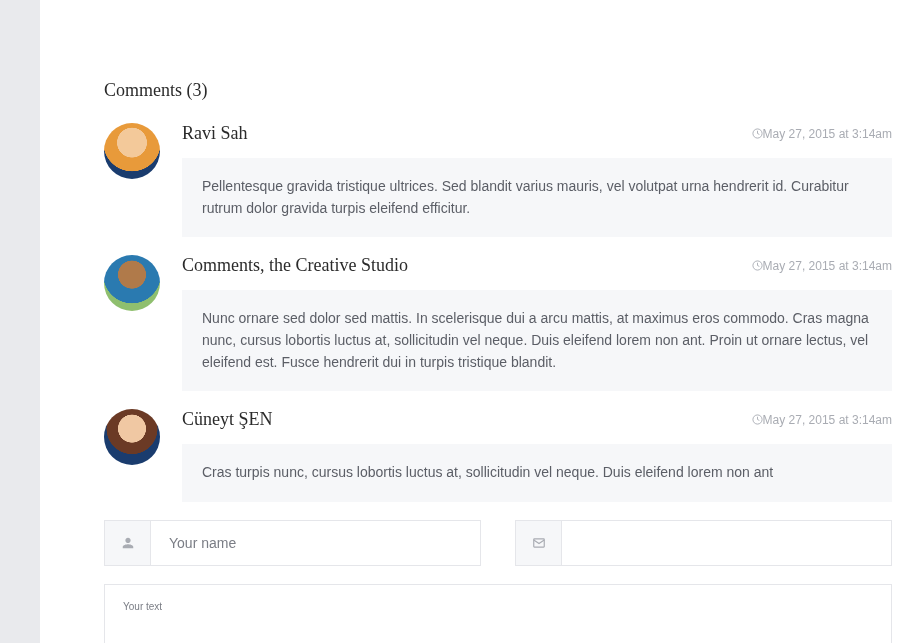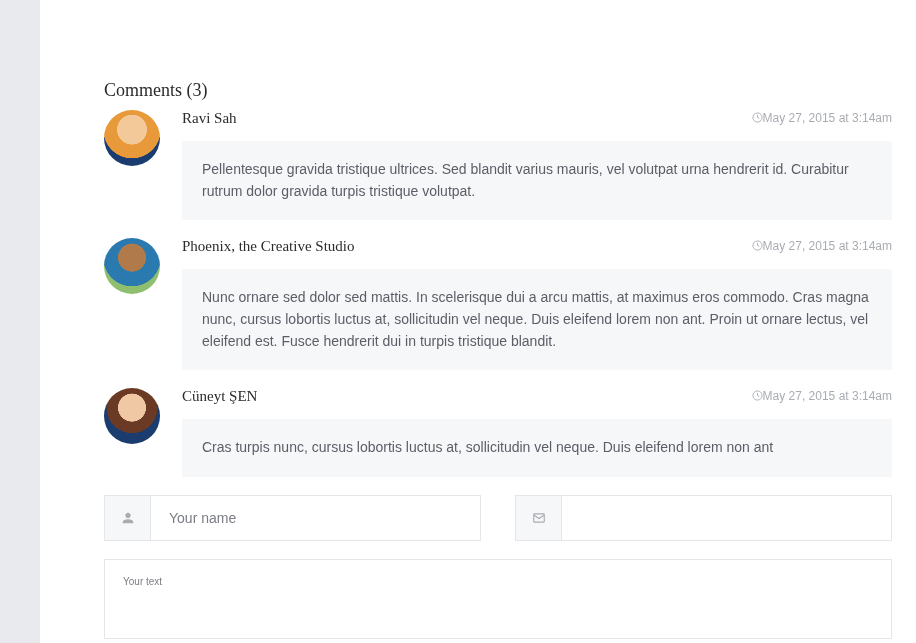--- a/index.html
+++ b/index.html
@@ -17,21 +17,21 @@
     top: 0;
     right: 0;
     bottom: 0;
     background: #ffffff;
     padding: 80px 24px 0 64px;
   }
   .section-title {
     font-family: "Times New Roman", Georgia, serif;
     font-size: 18px;
     color: #2b2b2b;
-    margin-bottom: 9px;
+    margin-bottom: 22px;
     font-weight: 400;
   }
   .comment {
     display: flex;
     margin-bottom: 18px;
   }
   .avatar {
     width: 56px;
     height: 56px;
     border-radius: 50%;
@@ -43,21 +43,21 @@
   .av3 { background: radial-gradient(circle at 50% 35%, #f0c8a3 30%, #6b3a25 31% 55%, #1a3c6e 56%); }
   .comment-body { flex: 1; }
   .comment-meta {
     display: flex;
     justify-content: space-between;
     align-items: baseline;
     margin-bottom: 14px;
   }
   .author {
     font-family: "Times New Roman", Georgia, serif;
-    font-size: 15px;
+    font-size: 18px;
     color: #2b2b2b;
   }
   .timestamp {
     font-size: 12px;
     color: #a9acb3;
     display: flex;
     align-items: center;
   }
   .timestamp svg { width: 11px; height: 11px; }
   .comment-text {
@@ -129,29 +129,29 @@
       <div class="comment-meta">
         <span class="author">Ravi Sah</span>
         <span class="timestamp">
           <svg viewBox="0 0 24 24" fill="none" stroke="currentColor" stroke-width="2">
               <circle cx="12" cy="12" r="10"></circle>
               <polyline points="12 6 12 12 16 14"></polyline>
             </svg>
           <span>May 27, 2015 at 3:14am</span>
         </span>
       </div>
-      <div class="comment-text">Pellentesque gravida tristique ultrices. Sed blandit varius mauris, vel volutpat urna hendrerit id. Curabitur rutrum dolor gravida turpis tristique volutpat.</div>
+      <div class="comment-text">Pellentesque gravida tristique ultrices. Sed blandit varius mauris, vel volutpat urna hendrerit id. Curabitur rutrum dolor gravida turpis eleifend efficitur.</div>
     </div>
   </div>
 
   <div class="comment">
     <div class="avatar av2"></div>
     <div class="comment-body">
       <div class="comment-meta">
-        <span class="author">Phoenix, the Creative Studio</span>
+        <span class="author">Comments, the Creative Studio</span>
         <span class="timestamp">
           <svg viewBox="0 0 24 24" fill="none" stroke="currentColor" stroke-width="2">
               <circle cx="12" cy="12" r="10"></circle>
               <polyline points="12 6 12 12 16 14"></polyline>
             </svg>
           <span>May 27, 2015 at 3:14am</span>
         </span>
       </div>
       <div class="comment-text">Nunc ornare sed dolor sed mattis. In scelerisque dui a arcu mattis, at maximus eros commodo. Cras magna nunc, cursus lobortis luctus at, sollicitudin vel neque. Duis eleifend lorem non ant. Proin ut ornare lectus, vel eleifend est. Fusce hendrerit dui in turpis tristique blandit.</div>
     </div>

